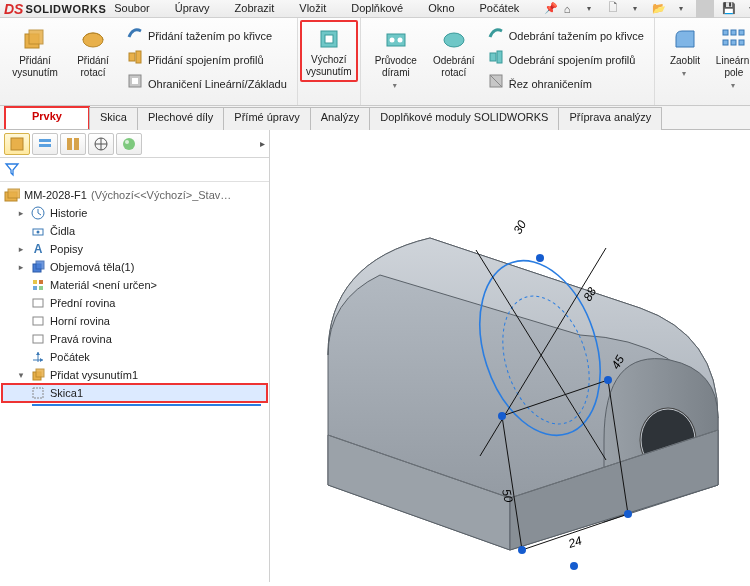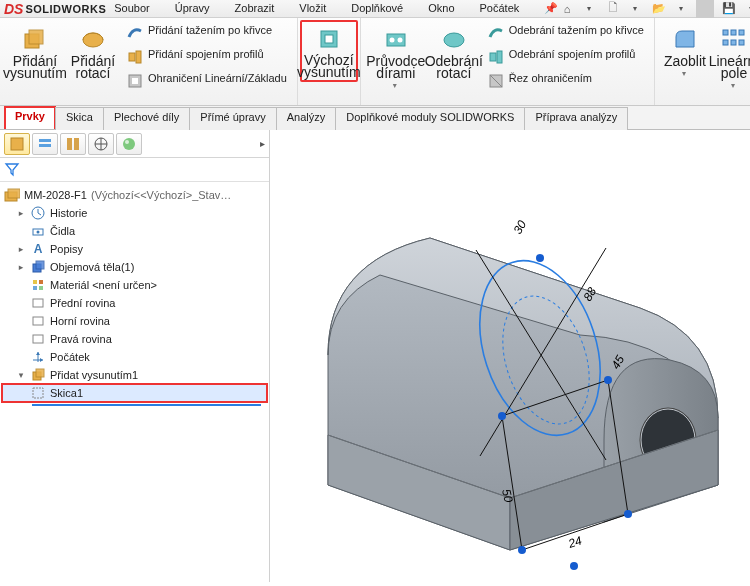--- a/index.html
+++ b/index.html
@@ -12,29 +12,29 @@
   .menus span { cursor: default; }
   .titlebar-right { margin-left: auto; display: flex; gap: 6px; align-items: center; }
   .titlebar-right span { width: 18px; height: 18px; display:flex; align-items:center; justify-content:center; color:#555; }
   .vsep { width:1px; height:16px; background:#ccc; }
   .dd { font-size:8px; color:#777; margin-left:-2px; }
 
   .ribbon { height: 88px; border-bottom: 1px solid #c9c9c9; display: flex; background: linear-gradient(#fdfdfd,#f1f1f1); }
   .rgroup { display: flex; align-items: flex-start; padding: 4px 6px; border-right: 1px solid #dcdcdc; }
   .big-btn { display: flex; flex-direction: column; align-items: center; justify-content: flex-start; width: 58px; padding: 2px 0; text-align: center; gap: 2px; border:1px solid transparent; border-radius:2px; }
   .big-btn .ico { width: 30px; height: 28px; display:flex; align-items:center; justify-content:center; }
-  .big-btn .lbl { font-size: 14px; line-height: 12px; }
+  .big-btn .lbl { font-size: 10px; line-height: 12px; }
   .highlighted { border: 2px solid #e33; }
   .mid-list { display:flex; flex-direction:column; gap:2px; justify-content:center; }
-  .mid-item { display:flex; align-items:flex-start; gap:4px; padding:2px 4px; font-size:11px; white-space:nowrap; }
+  .mid-item { display:flex; align-items:flex-end; gap:4px; padding:2px 4px; font-size:11px; white-space:nowrap; }
   .mid-item .mi-ico { width:18px; height:18px; display:flex; align-items:center; justify-content:center; }
 
   .tabs { height: 24px; display:flex; border-bottom:1px solid #bdbdbd; background:#f3f3f3; padding-left:4px; }
   .tab { padding: 3px 10px; border:1px solid #bdbdbd; border-bottom:none; margin-right:-1px; background:#f0f0f0; font-size:11px; position:relative; top:1px; }
-  .tab.active { background:#fff; border-color:#e33; color:#c00; font-weight:bold; border-width:2px; padding:2px 9px; top:0; }
+  .tab.active { background:#fff; border-color:#e33; color:#c00; font-weight:bold; border-width:2px; padding:2px 26px; top:0; }
 
   .workspace { display:flex; height: calc(586px - 22px - 88px - 24px); }
   .sidebar { width: 270px; border-right:1px solid #d0d0d0; display:flex; flex-direction:column; }
   .sb-tabs { height:28px; border-bottom:1px solid #d5d5d5; display:flex; align-items:center; padding:0 4px; gap:2px; }
   .sb-tab { width:26px; height:22px; border:1px solid #c7c7c7; background:linear-gradient(#fff,#eee); border-radius:2px; display:flex; align-items:center; justify-content:center; }
   .sb-tab.active { background:linear-gradient(#fff8d8,#ffe9a0); border-color:#d6b24a; }
   .filter-bar { height:24px; border-bottom:1px solid #e0e0e0; display:flex; align-items:center; padding:0 4px; }
   .tree { flex:1; overflow:auto; padding:4px 2px; font-size:11px; }
   .tree-row { display:flex; align-items:center; gap:4px; padding:1px 2px; white-space:nowrap; }
   .tree-row .tw { width:10px; text-align:center; color:#666; font-size:9px; }

